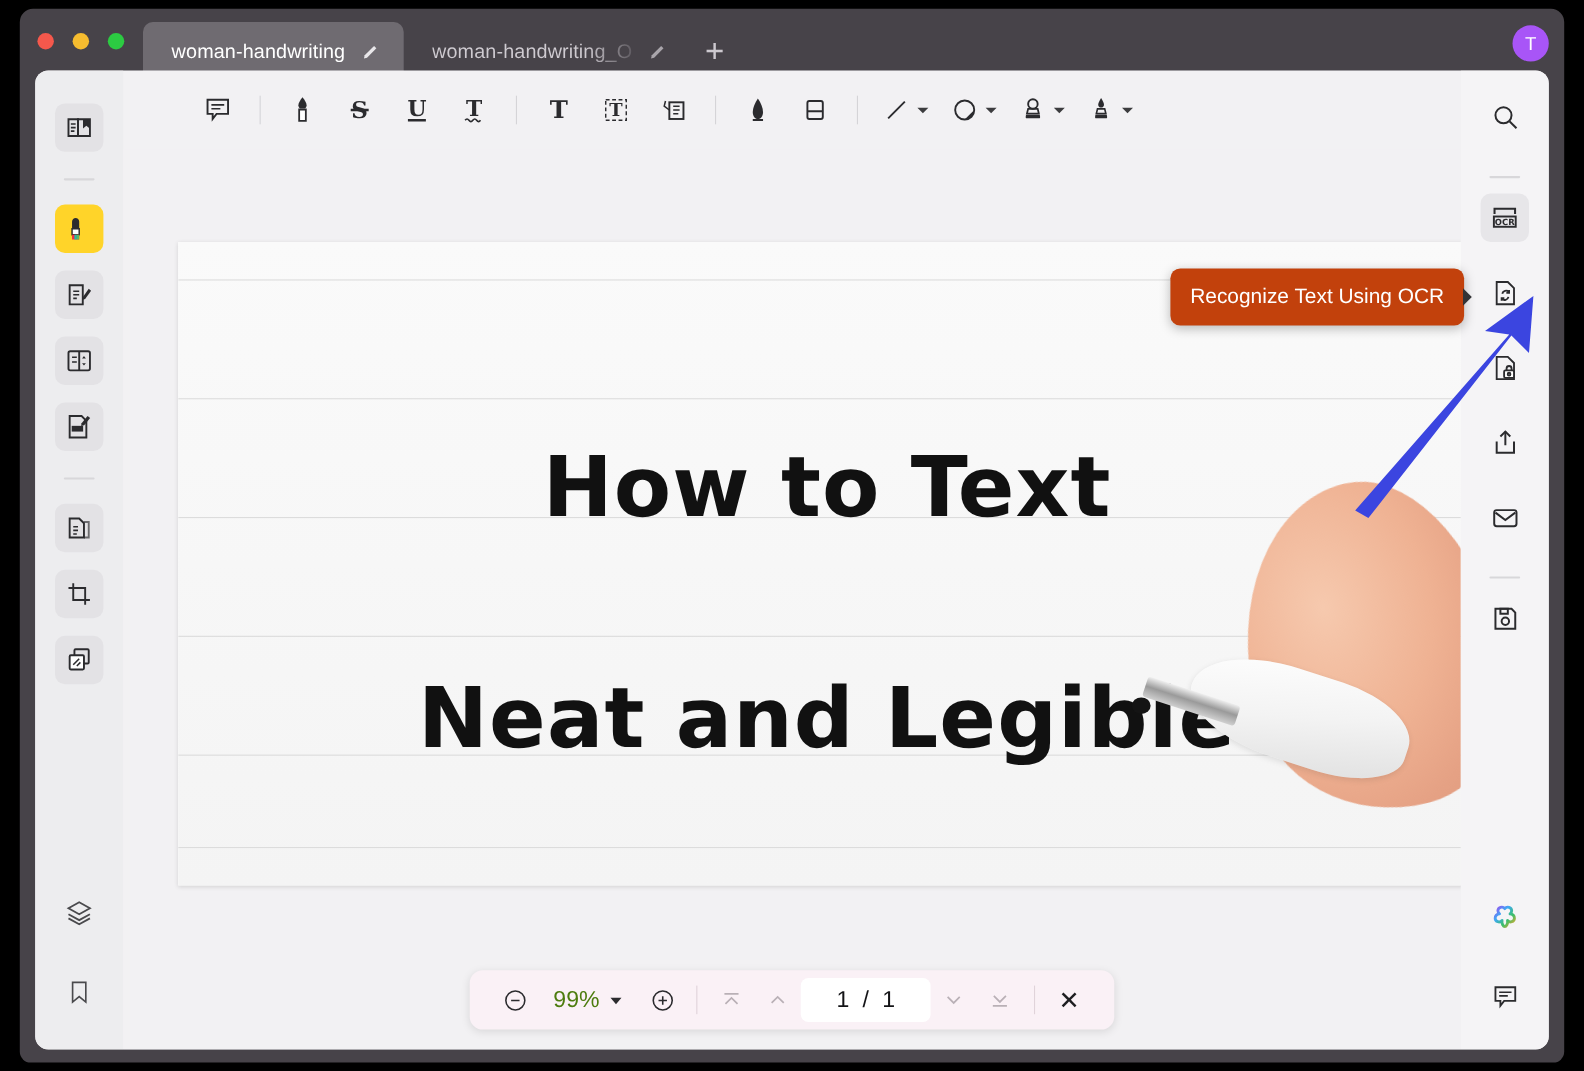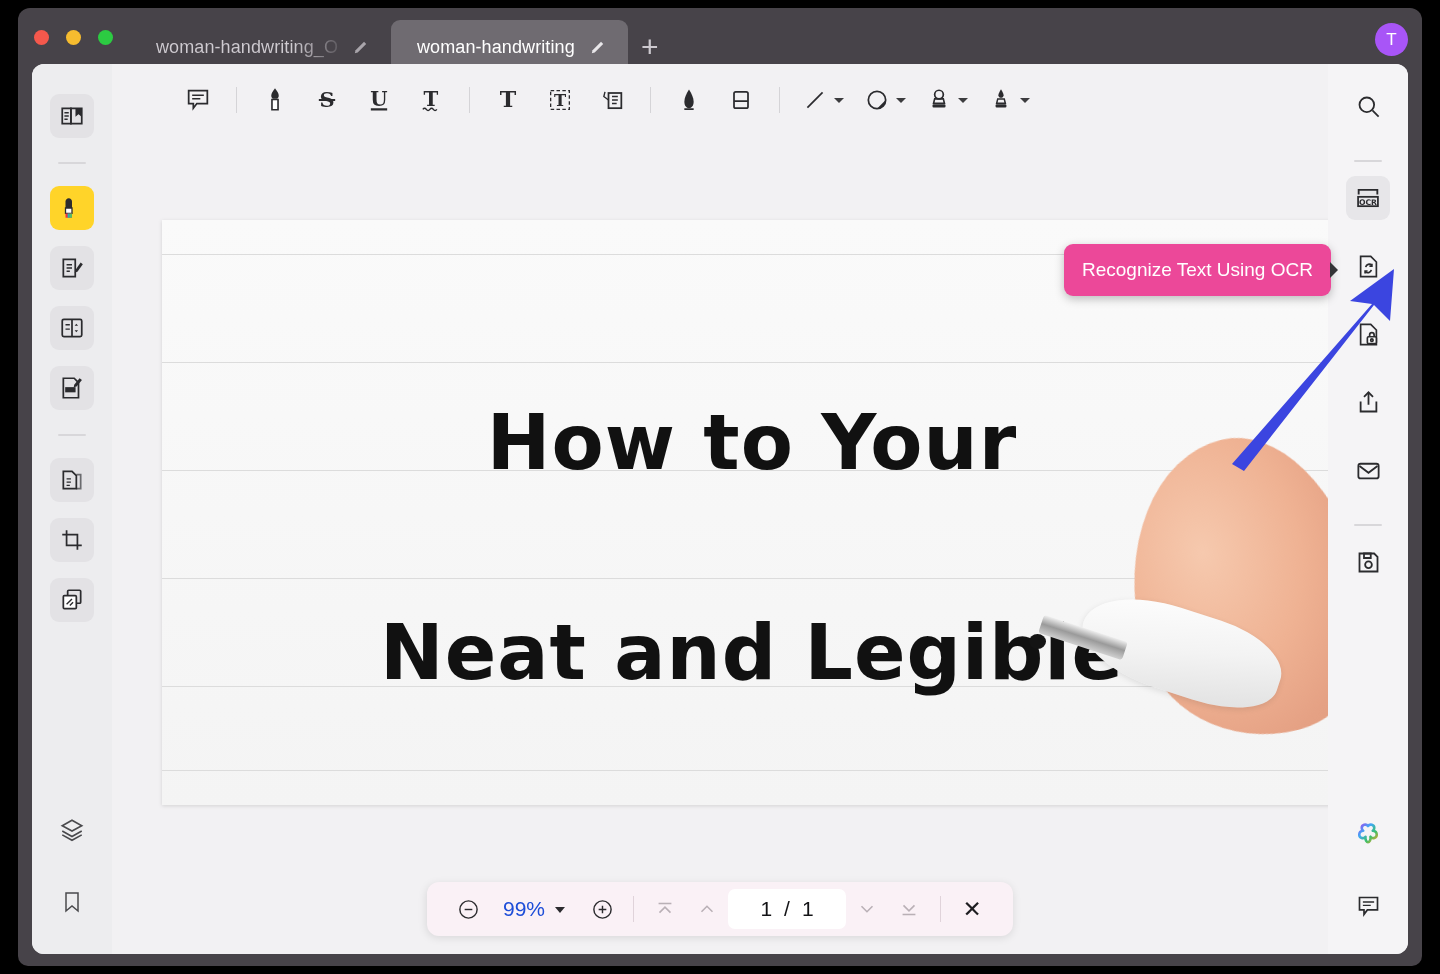--- a/index.html
+++ b/index.html
@@ -128,40 +128,40 @@
     border-radius:3px; transform:rotate(18deg);
   }
   .nibtip{
     position:absolute; right:296px; top:414px; width:17px; height:15px;
     background:#141414; border-radius:50%;
   }
 
   
   .tooltip{
     position:absolute; left:1032px; top:180px; height:52px;
-    background:#ec4899; color:#fff; border-radius:9px;
+    background:#c2410c; color:#fff; border-radius:9px;
     display:flex; align-items:center; padding:0 18px; font-size:19px;
     box-shadow:0 3px 10px rgba(0,0,0,.25); z-index:40;
   }
   .tooltip:after{
     content:""; position:absolute; right:-7px; top:50%; transform:translateY(-50%);
     border-top:8px solid transparent; border-bottom:8px solid transparent;
     border-left:8px solid #333336;
   }
   .arrow-svg{ position:absolute; left:1190px; top:195px; z-index:39; }
 
   
   .pager{
     position:absolute; left:50%; transform:translateX(-50%); bottom:18px;
     height:54px; background:#faf1f6; border-radius:12px;
     display:flex; align-items:center; gap:0; padding:0 20px;
     box-shadow:0 2px 8px rgba(0,0,0,.10); z-index:30;
   }
   .pbtn{ width:42px; height:42px; display:flex; align-items:center; justify-content:center; }
-  .zoomval{ font-size:21px; color:#1d4ed8; padding:0 6px 0 14px; }
+  .zoomval{ font-size:21px; color:#4d7c0f; padding:0 6px 0 14px; }
   .zcaret{ width:0;height:0;border-left:5px solid transparent;border-right:5px solid transparent;
            border-top:6px solid #2b2b2e; margin:2px 16px 0 4px; }
   .psep{ width:1px; height:26px; background:#e0d3da; margin:0 10px; }
   .pagebox{
     background:#fff; border-radius:7px; height:40px; min-width:118px;
     display:flex; align-items:center; justify-content:center; gap:12px;
     font-size:21px; color:#131316; padding:0 14px;
   }
   .xbtn{ font-size:23px; color:#1d1d20; }
 </style>
@@ -172,28 +172,28 @@
   <div class="window">
 
     <div class="titlebar">
       <div class="traffic">
         <div class="dot red"></div>
         <div class="dot yellow"></div>
         <div class="dot green"></div>
       </div>
 
       <div class="tabs">
+        <div class="tab active">
+          <span class="tname">woman-handwriting</span>
+          <svg class="pencil-ic" viewBox="0 0 24 24">
+            <path d="M4 20l4-1L20 7l-3-3L5 16l-1 4z"></path>
+          </svg>
+        </div>
         <div class="tab inactive">
           <span class="tname">woman-handwriting_O</span>
-          <svg class="pencil-ic" viewBox="0 0 24 24">
-            <path d="M4 20l4-1L20 7l-3-3L5 16l-1 4z"></path>
-          </svg>
-        </div>
-        <div class="tab active">
-          <span class="tname">woman-handwriting</span>
           <svg class="pencil-ic" viewBox="0 0 24 24">
             <path d="M4 20l4-1L20 7l-3-3L5 16l-1 4z"></path>
           </svg>
         </div>
         <div class="newtab">+</div>
       </div>
 
       <div class="avatar">T</div>
     </div>
 
@@ -388,21 +388,21 @@
       <div class="viewer">
         <div class="page">
           <div class="paper"></div>
           <div class="rule" style="top:34px"></div>
           <div class="rule" style="top:142px"></div>
           <div class="rule" style="top:250px"></div>
           <div class="rule" style="top:358px"></div>
           <div class="rule" style="top:466px"></div>
           <div class="rule" style="top:550px"></div>
 
-          <div class="hw hw1">How to Your</div>
+          <div class="hw hw1">How to Text</div>
           <div class="hw hw3">Neat and Legible</div>
 
           <div class="finger"></div>
           <div class="pen"></div>
           <div class="nib"></div>
           <div class="nibtip"></div>
         </div>
 
         <div class="pager">
           <div class="pbtn">

